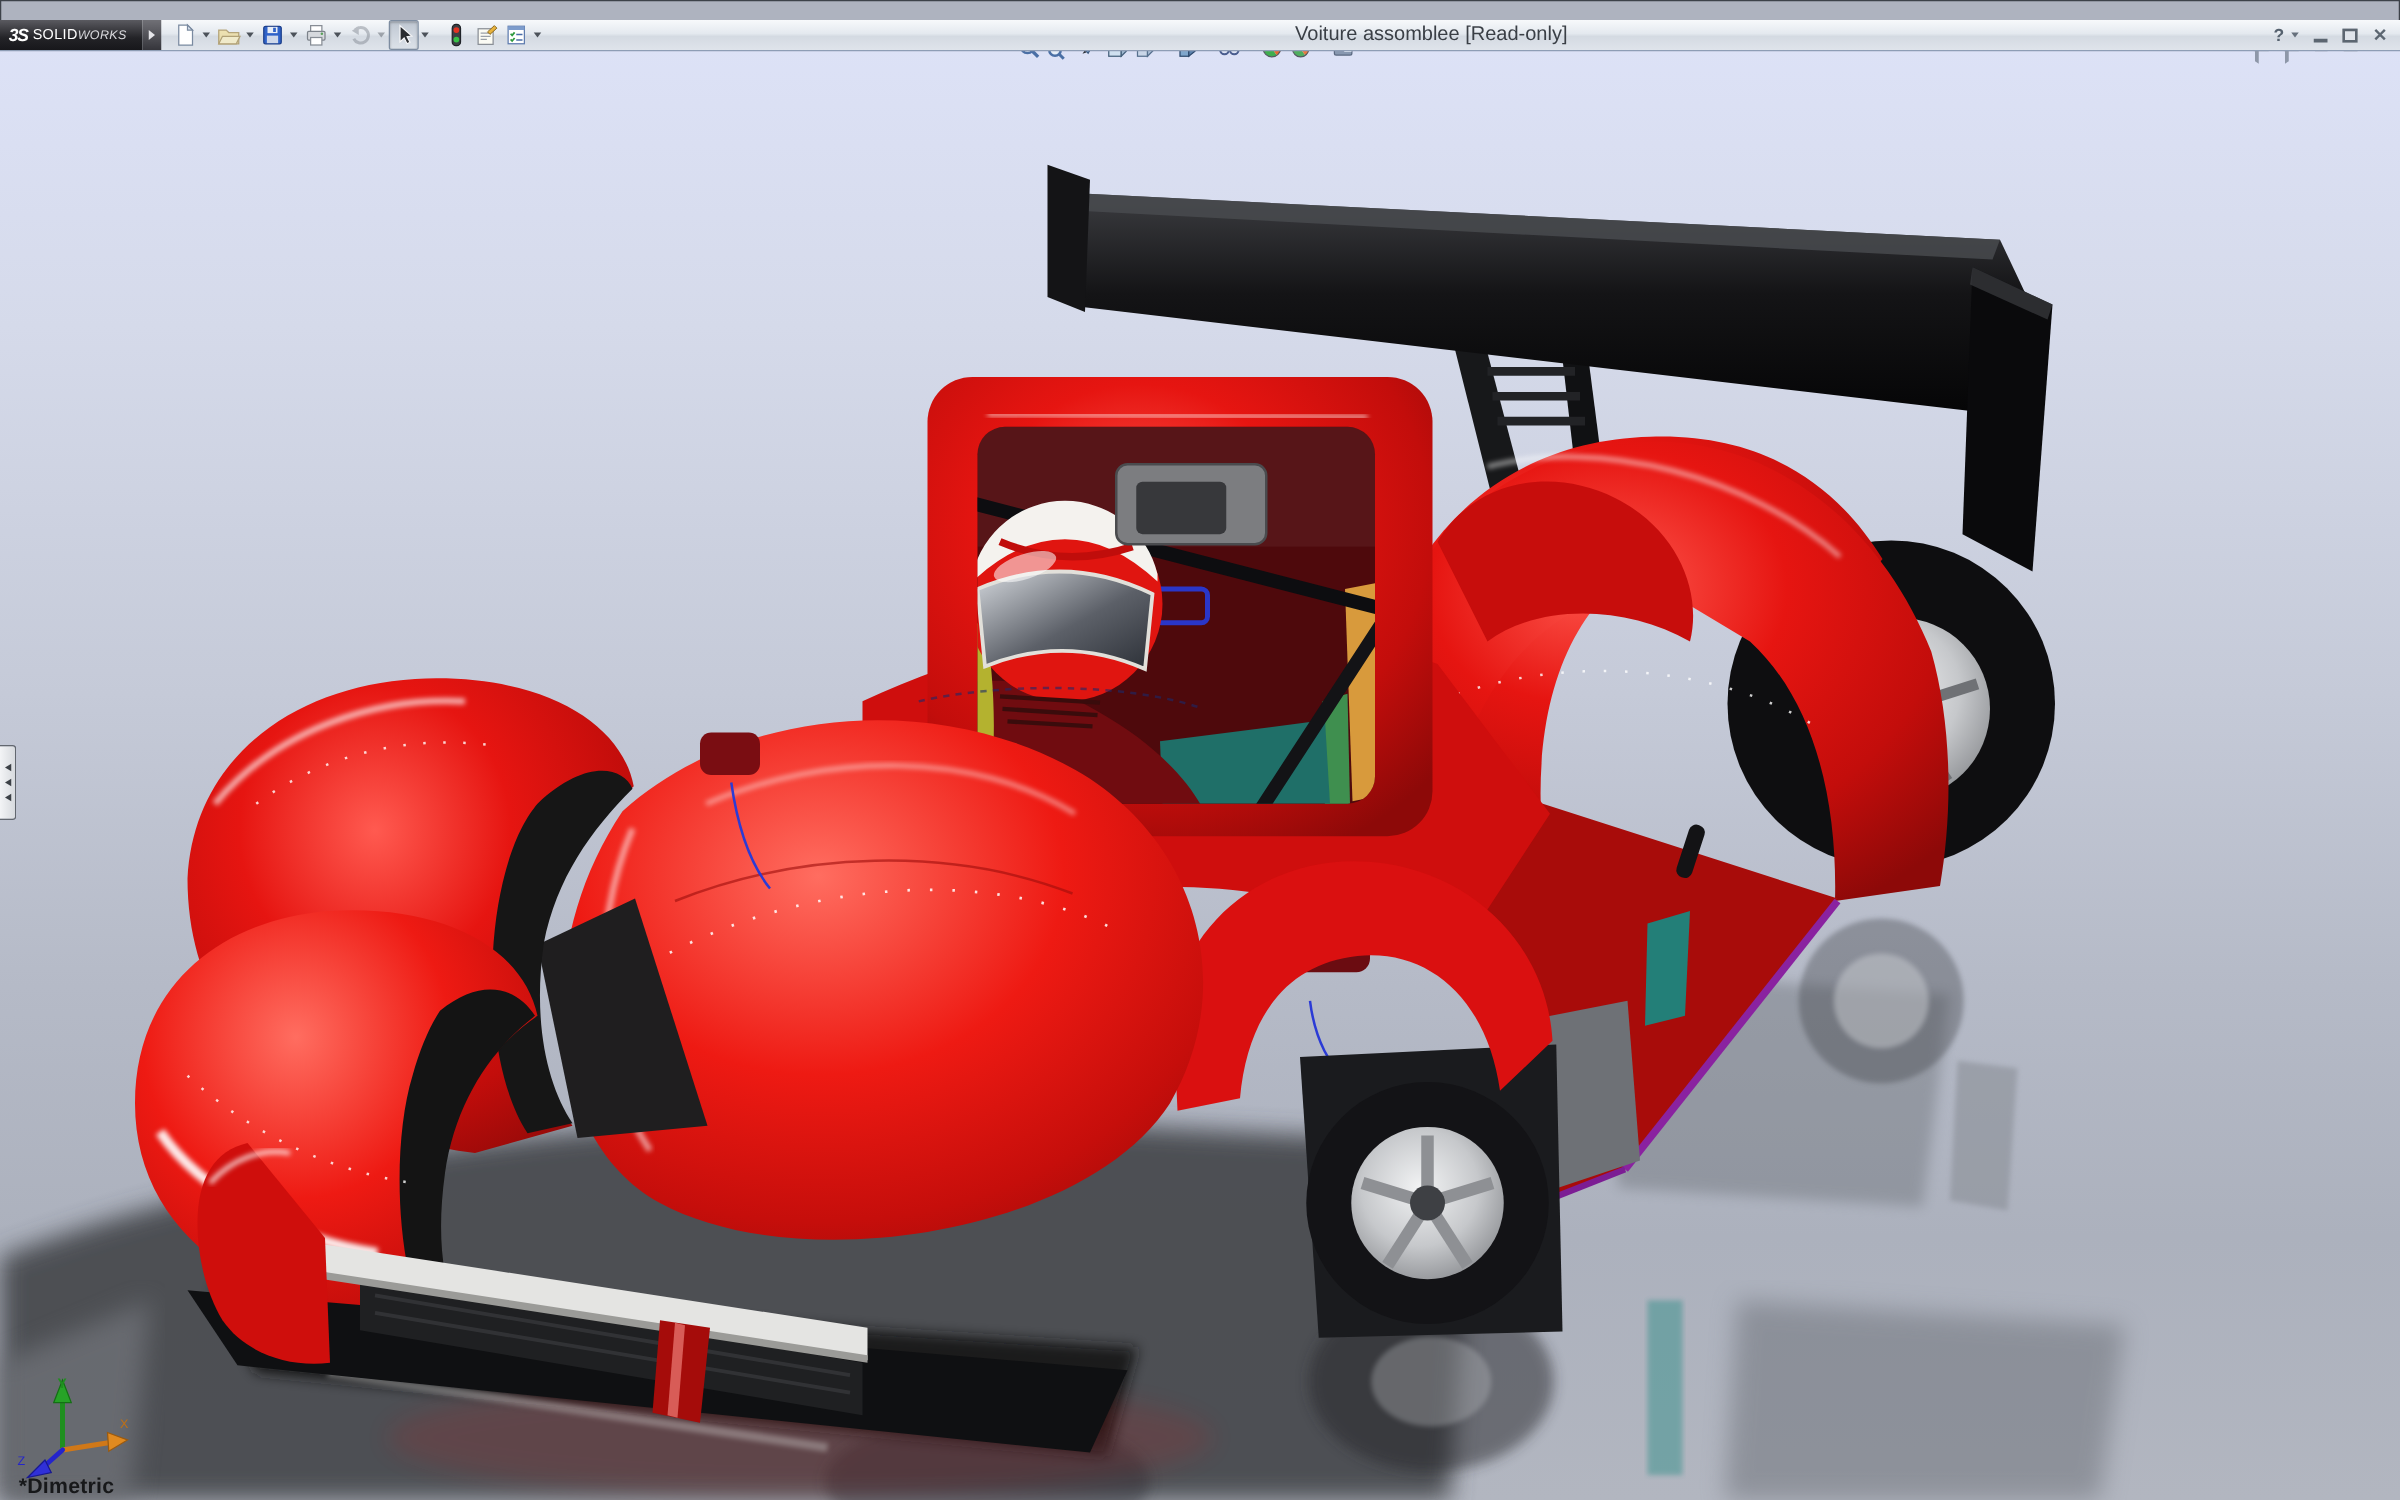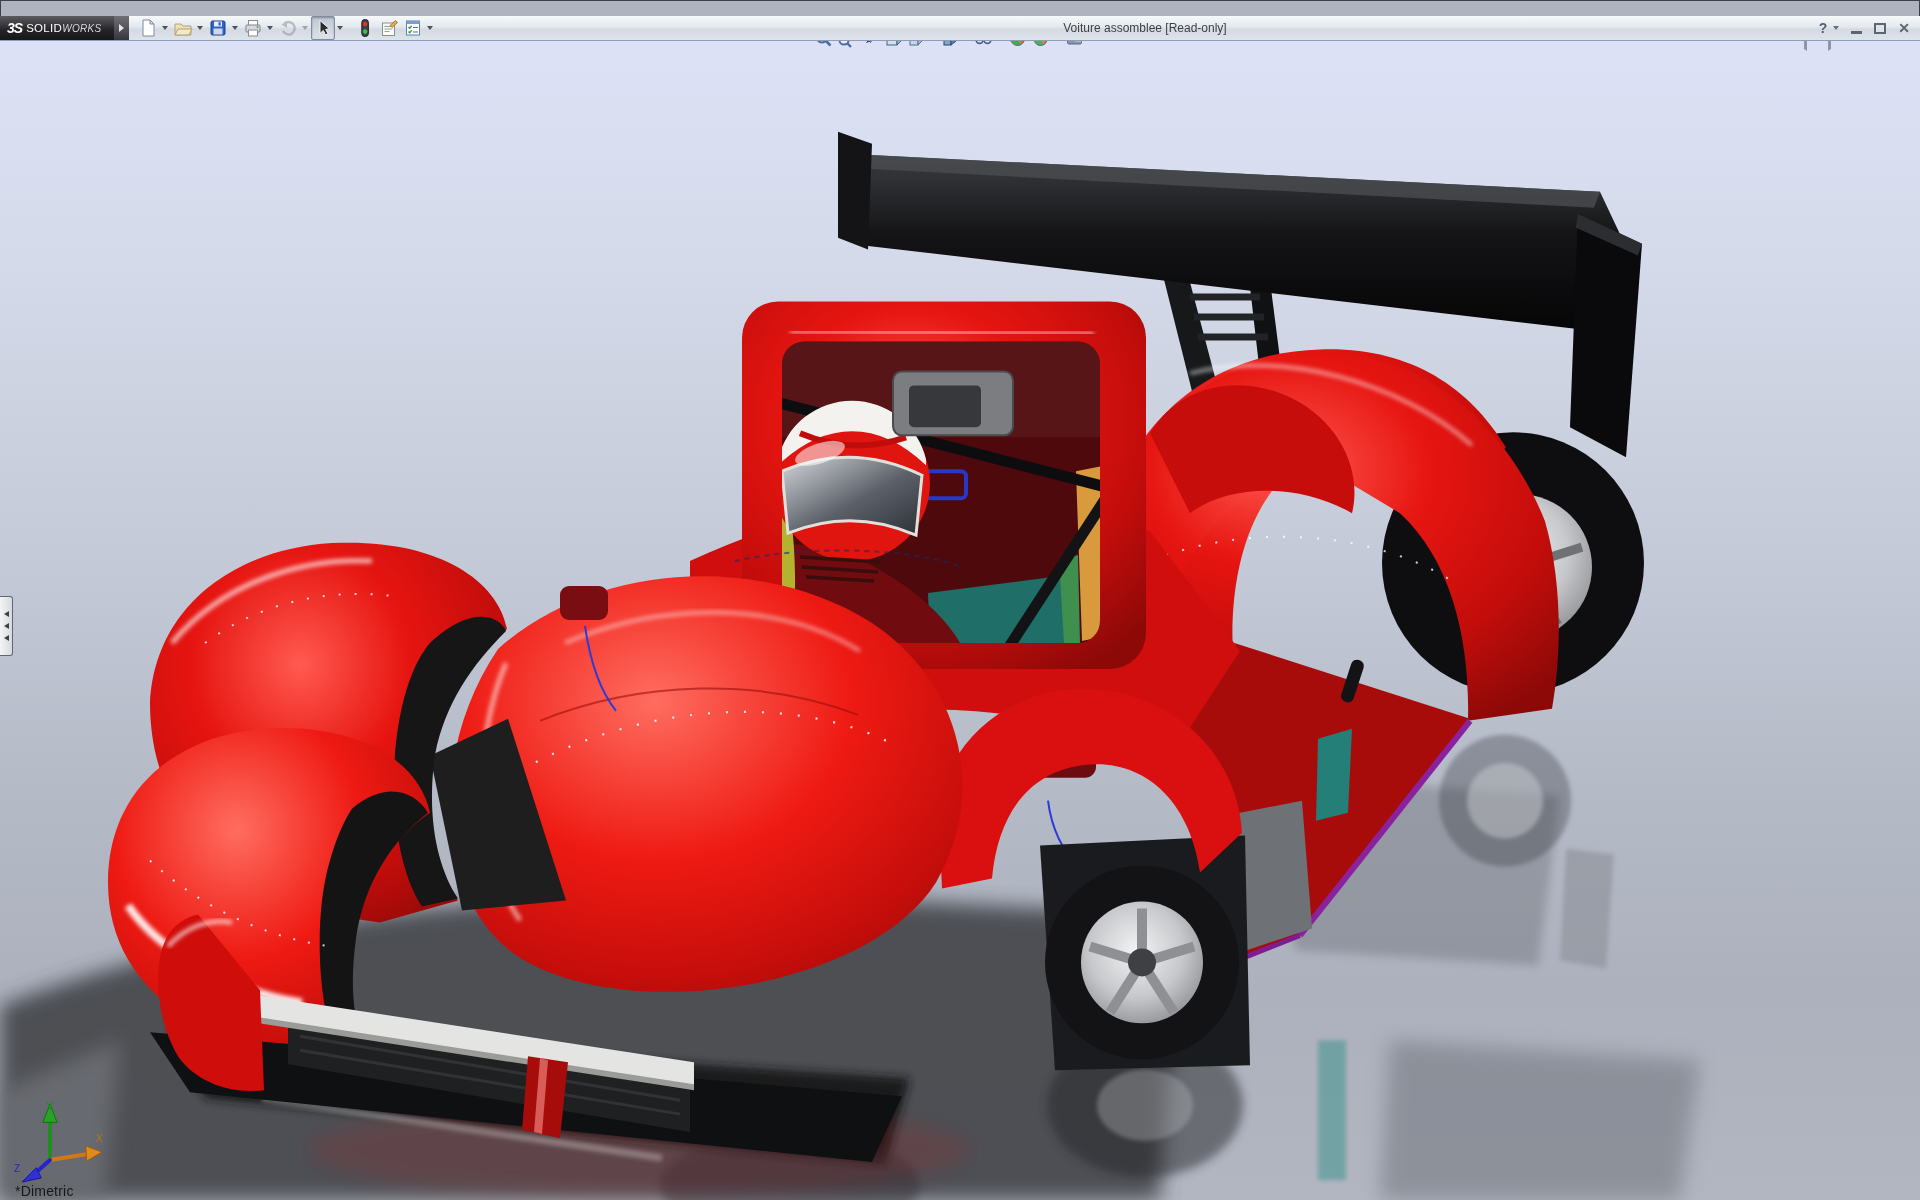--- a/index.html
+++ b/index.html
@@ -22,21 +22,21 @@
 
   .toolbar{position:absolute;left:136px;top:1px;height:22px;display:flex;align-items:center;}
   .tb{display:flex;align-items:center;height:22px;padding:0 1px;border:1px solid transparent;border-radius:2px;}
   .tb svg{display:block;}
   .tb.active{background:linear-gradient(#bfc7d2,#dce2e9);border:1px solid #7e8da1;box-shadow:inset 0 1px 2px rgba(0,0,0,.3);}
   .tb.disabled{opacity:.45;}
   .caret{width:0;height:0;border-left:3.5px solid transparent;border-right:3.5px solid transparent;border-top:4px solid #4c525a;margin:0 3px 0 2px;}
   .tbsep{width:7px;}
 
   .title-text{position:absolute;left:1145px;top:0;height:24px;transform:translateX(-50%);
-    display:flex;align-items:center;font-size:12px;color:#3a3f46;}
+    display:flex;align-items:center;font-size:16px;color:#3a3f46;}
 
   .win-controls{position:absolute;right:10px;top:0;height:24px;display:flex;align-items:center;gap:12px;color:#55616e;}
   .wc{display:flex;align-items:center;justify-content:center;height:18px;}
   .wc-help{font-weight:bold;font-size:14px;}
   .wc-caret{width:0;height:0;border-left:3.5px solid transparent;border-right:3.5px solid transparent;border-top:4px solid #66707c;margin-left:-6px;}
   .ic-min{width:11px;height:3px;background:#5c6671;margin-top:9px;}
   .ic-restore{position:relative;width:12px;height:11px;}
   .ic-restore::before{content:"";position:absolute;right:0;top:0;width:8px;height:7px;border:2px solid #5c6671;}
   .ic-restore::after{content:"";position:absolute;left:0;bottom:0;width:8px;height:7px;border:2px solid #5c6671;background:#dfe4eb;}
   .ic-close{font-size:14px;font-weight:bold;color:#5c6671;line-height:18px;}
@@ -62,21 +62,21 @@
   .dc-restore::before{content:"";position:absolute;right:0;top:0;width:7px;height:6px;border:2px solid #9aa3b4;}
   .dc-restore::after{content:"";position:absolute;left:0;bottom:0;width:7px;height:6px;border:2px solid #9aa3b4;background:#ccd1dd;}
   .dc-close{font-size:13px;font-weight:bold;color:#9aa3b4;}
 
   
   .collapsed-tab{position:absolute;left:0;top:570px;width:12px;height:58px;
     background:linear-gradient(90deg,#f3f4f6,#d7dade);border:1px solid #62676f;border-left:none;
     border-radius:0 3px 3px 0;display:flex;flex-direction:column;justify-content:center;align-items:center;gap:6px;z-index:15;}
   .tri-left{width:0;height:0;border-top:3.5px solid transparent;border-bottom:3.5px solid transparent;border-right:5px solid #3c4046;}
 
-  .orientation-label{position:absolute;left:15px;bottom:1px;font-size:14px;font-weight:normal;color:#17181a;letter-spacing:.2px;z-index:15;}
+  .orientation-label{position:absolute;left:15px;bottom:1px;font-size:17px;font-weight:bold;color:#17181a;letter-spacing:.2px;z-index:15;}
   .triad{position:absolute;left:10px;bottom:16px;z-index:15;}
 </style>
 </head>
 <body>
 
 <div class="app">
 
   <div class="titlebar">
     <div class="logo">
       <span class="logo-3s">3S</span>

